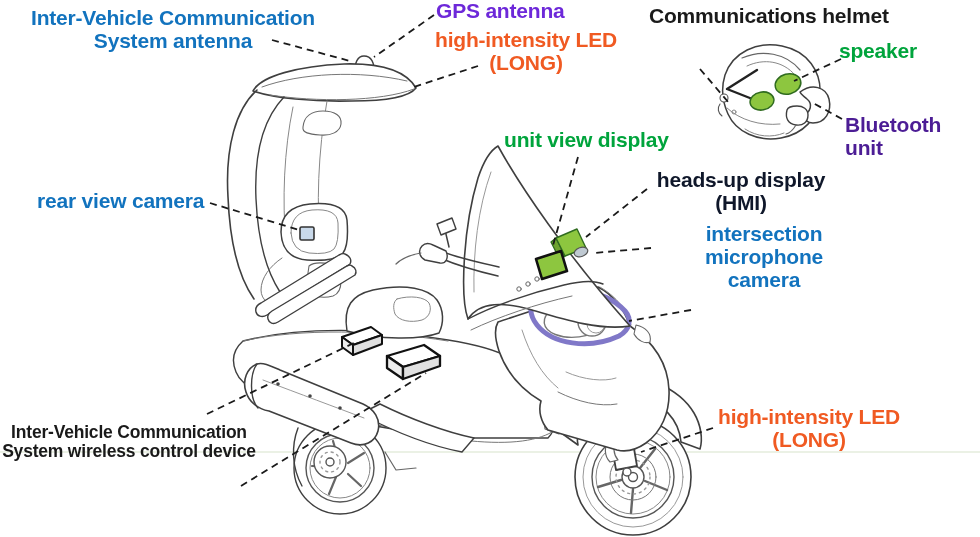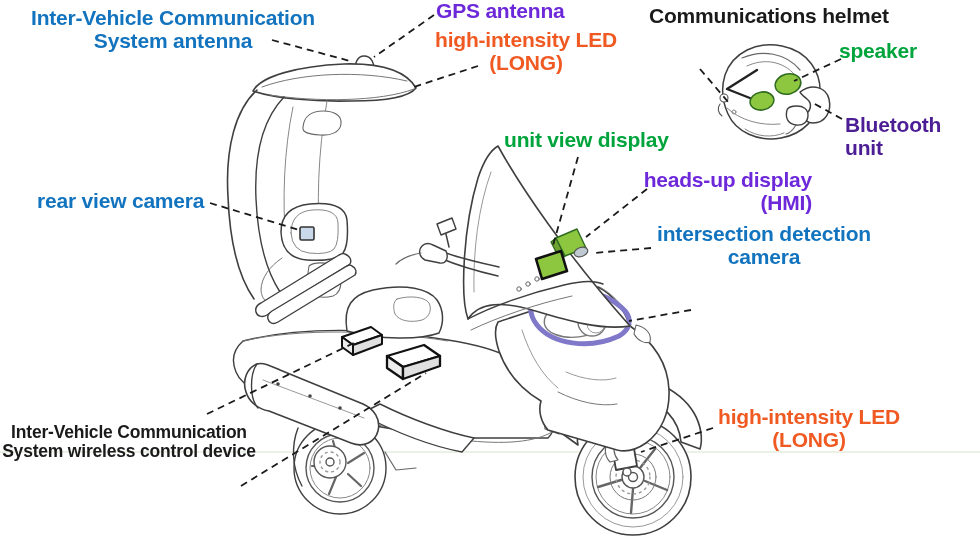--- a/index.html
+++ b/index.html
@@ -209,23 +209,23 @@
 
 <div class="lbl center w600 s21" style="left: 18px; top: 7px; width: 310px; color: rgb(18, 115, 190);">Inter-Vehicle Communication
 System antenna</div>
 <div class="lbl w600 s21" style="left: 436px; top: 0; color: #6d28d9;">GPS antenna</div>
 <div class="lbl center w600 s21" style="left: 430px; top: 29px; width: 192px; color: rgb(240, 90, 34);">high-intensity LED
 (LONG)</div>
 <div class="lbl w400 s21" style="left: 649px; top: 5px; color: rgb(26, 26, 26);">Communications helmet</div>
 <div class="lbl w600 s21" style="left: 839px; top: 40px; color: rgb(0, 164, 60);">speaker</div>
 <div class="lbl w600 s21" style="left: 845px; top: 114px; color: #4c1d95;">Bluetooth unit</div>
 <div class="lbl w600 s21" style="left: 504px; top: 129px; color: rgb(0, 164, 60);">unit view display</div>
-<div class="lbl center w600 s21" style="left: 628px; top: 169px; width: 184px; color: #6d28d9; text-align: right;">heads-up display
+<div class="lbl center w600 s21" style="left: 649px; top: 169px; width: 184px; color: #0f172a;">heads-up display
 (HMI)</div>
-<div class="lbl center w600 s21" style="left: 655px; top: 223px; width: 218px; color: rgb(18, 115, 190);">intersection detection
+<div class="lbl center w600 s21" style="left: 655px; top: 223px; width: 218px; color: rgb(18, 115, 190);">intersection microphone
 camera</div>
 <div class="lbl w600 s21" style="left: 37px; top: 190px; color: rgb(18, 115, 190);">rear view camera</div>
 <div class="lbl center w400 s17" style="left: 0px; top: 423px; width: 258px; color: rgb(26, 26, 26);">Inter-Vehicle Communication
 System wireless control device</div>
 <div class="lbl center w600 s21" style="left: 713px; top: 406px; width: 192px; color: rgb(240, 90, 34);">high-intensity LED
 (LONG)</div>
 
 </div>
 
 </body></html>

